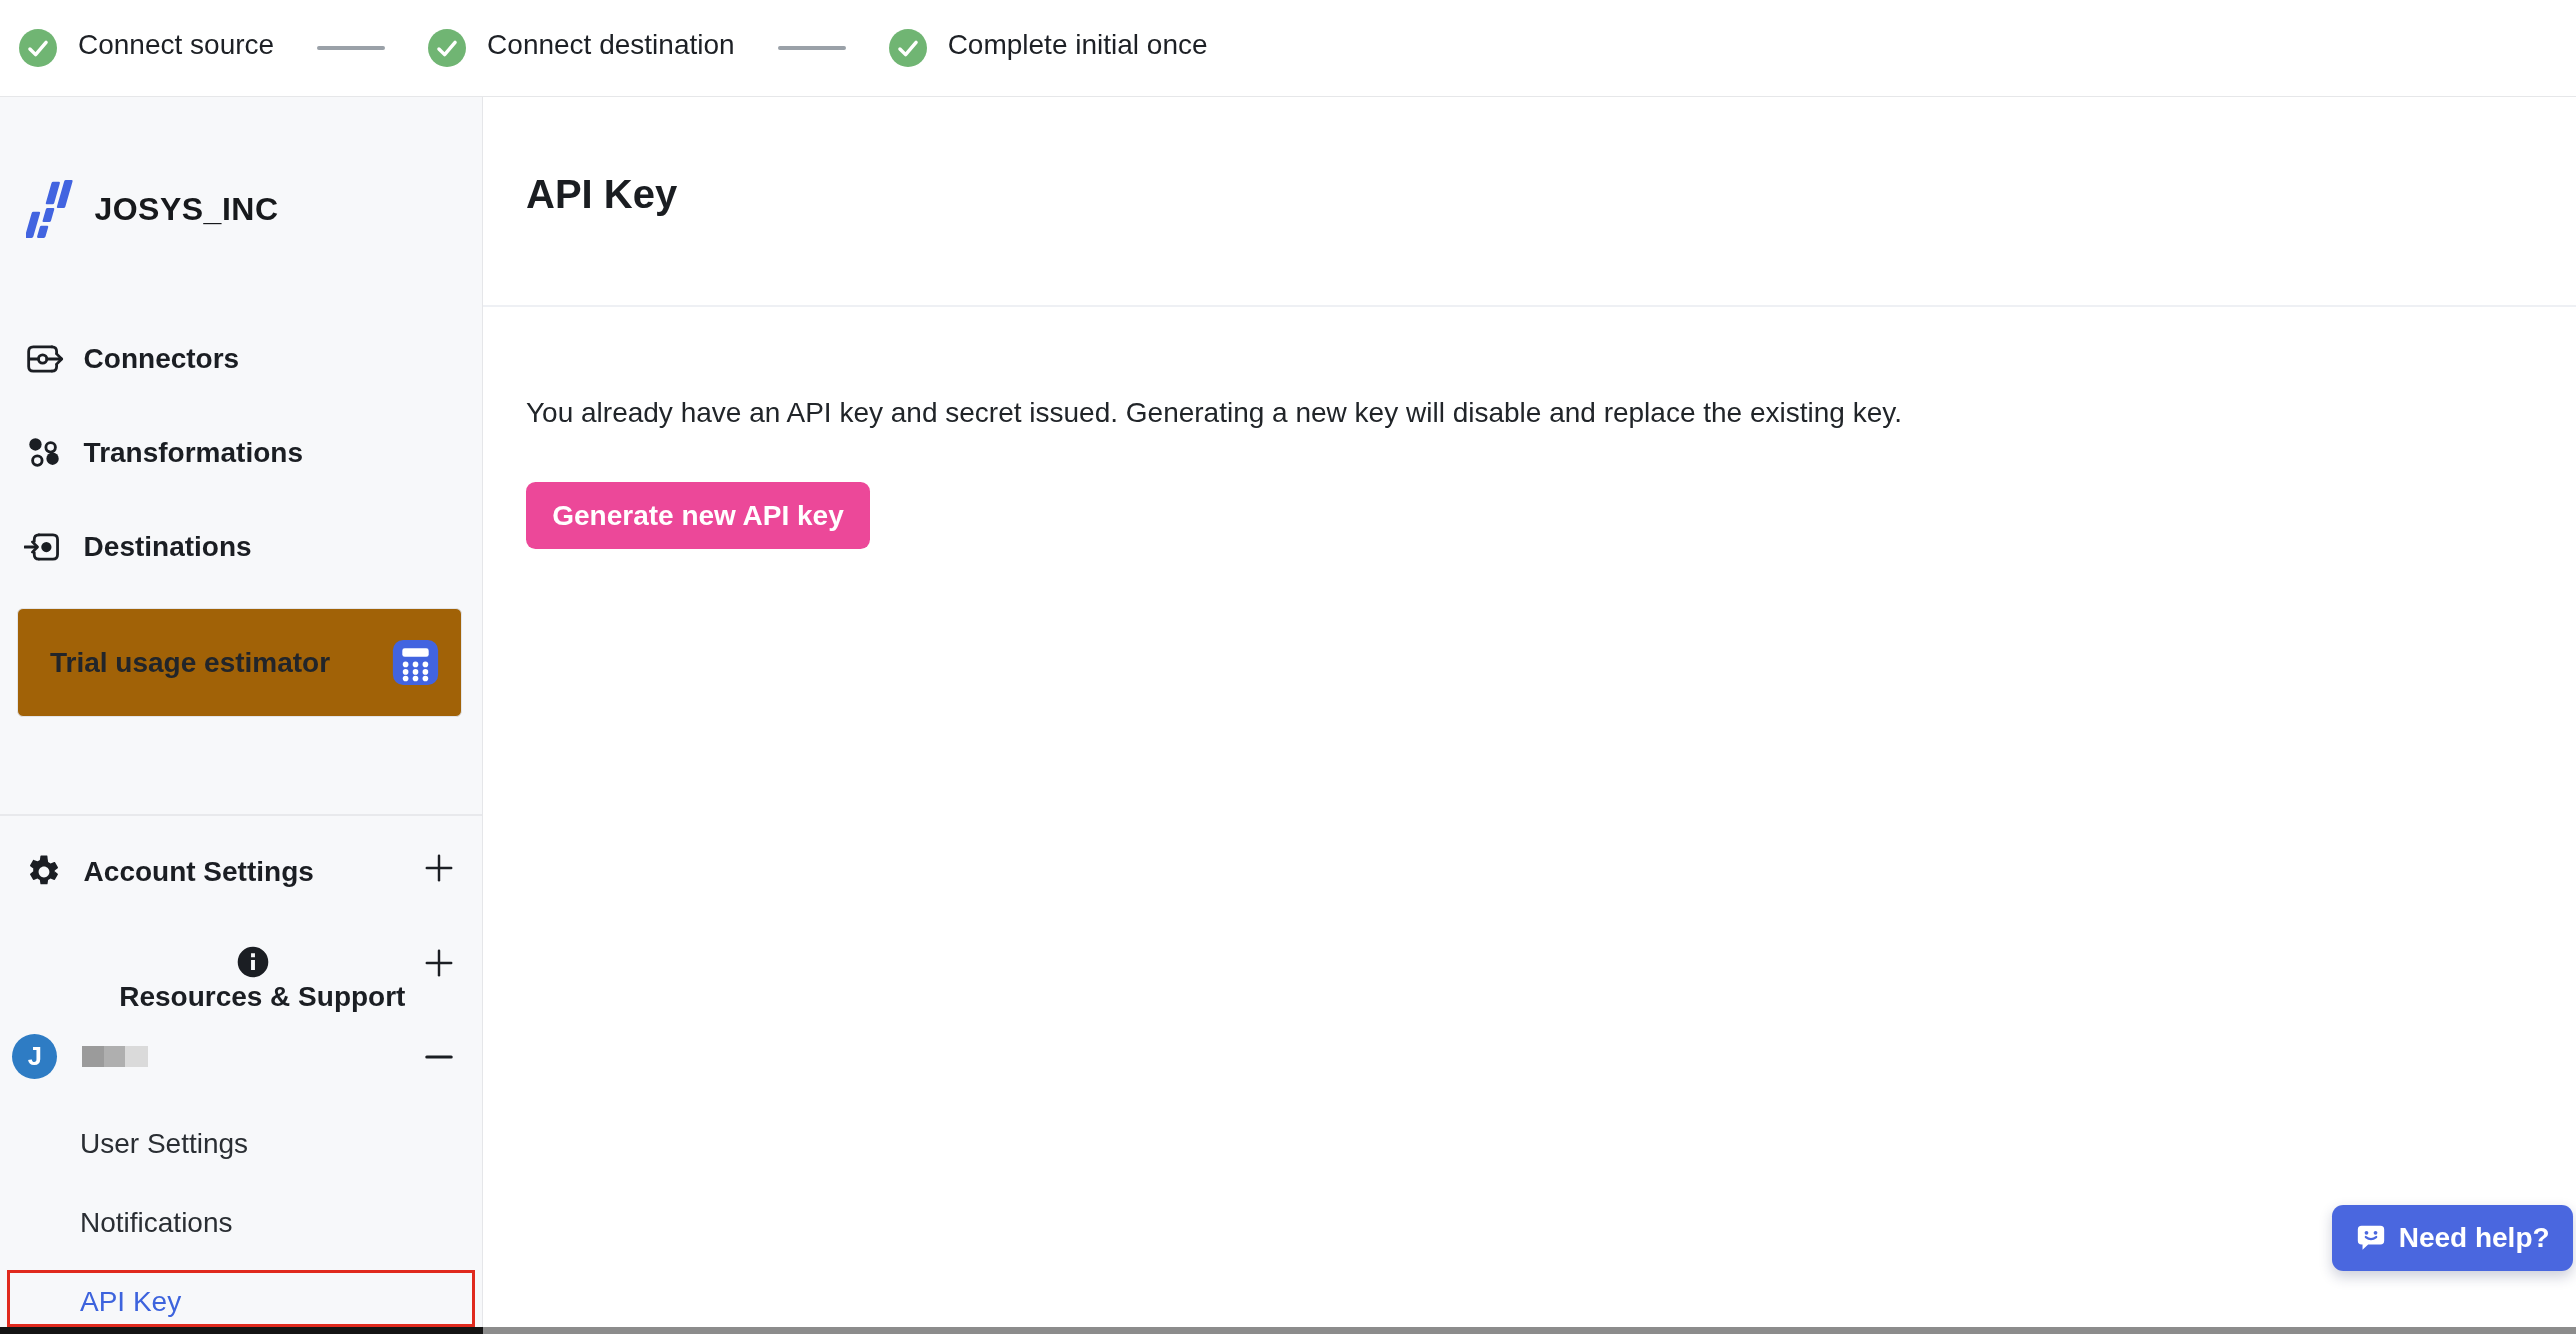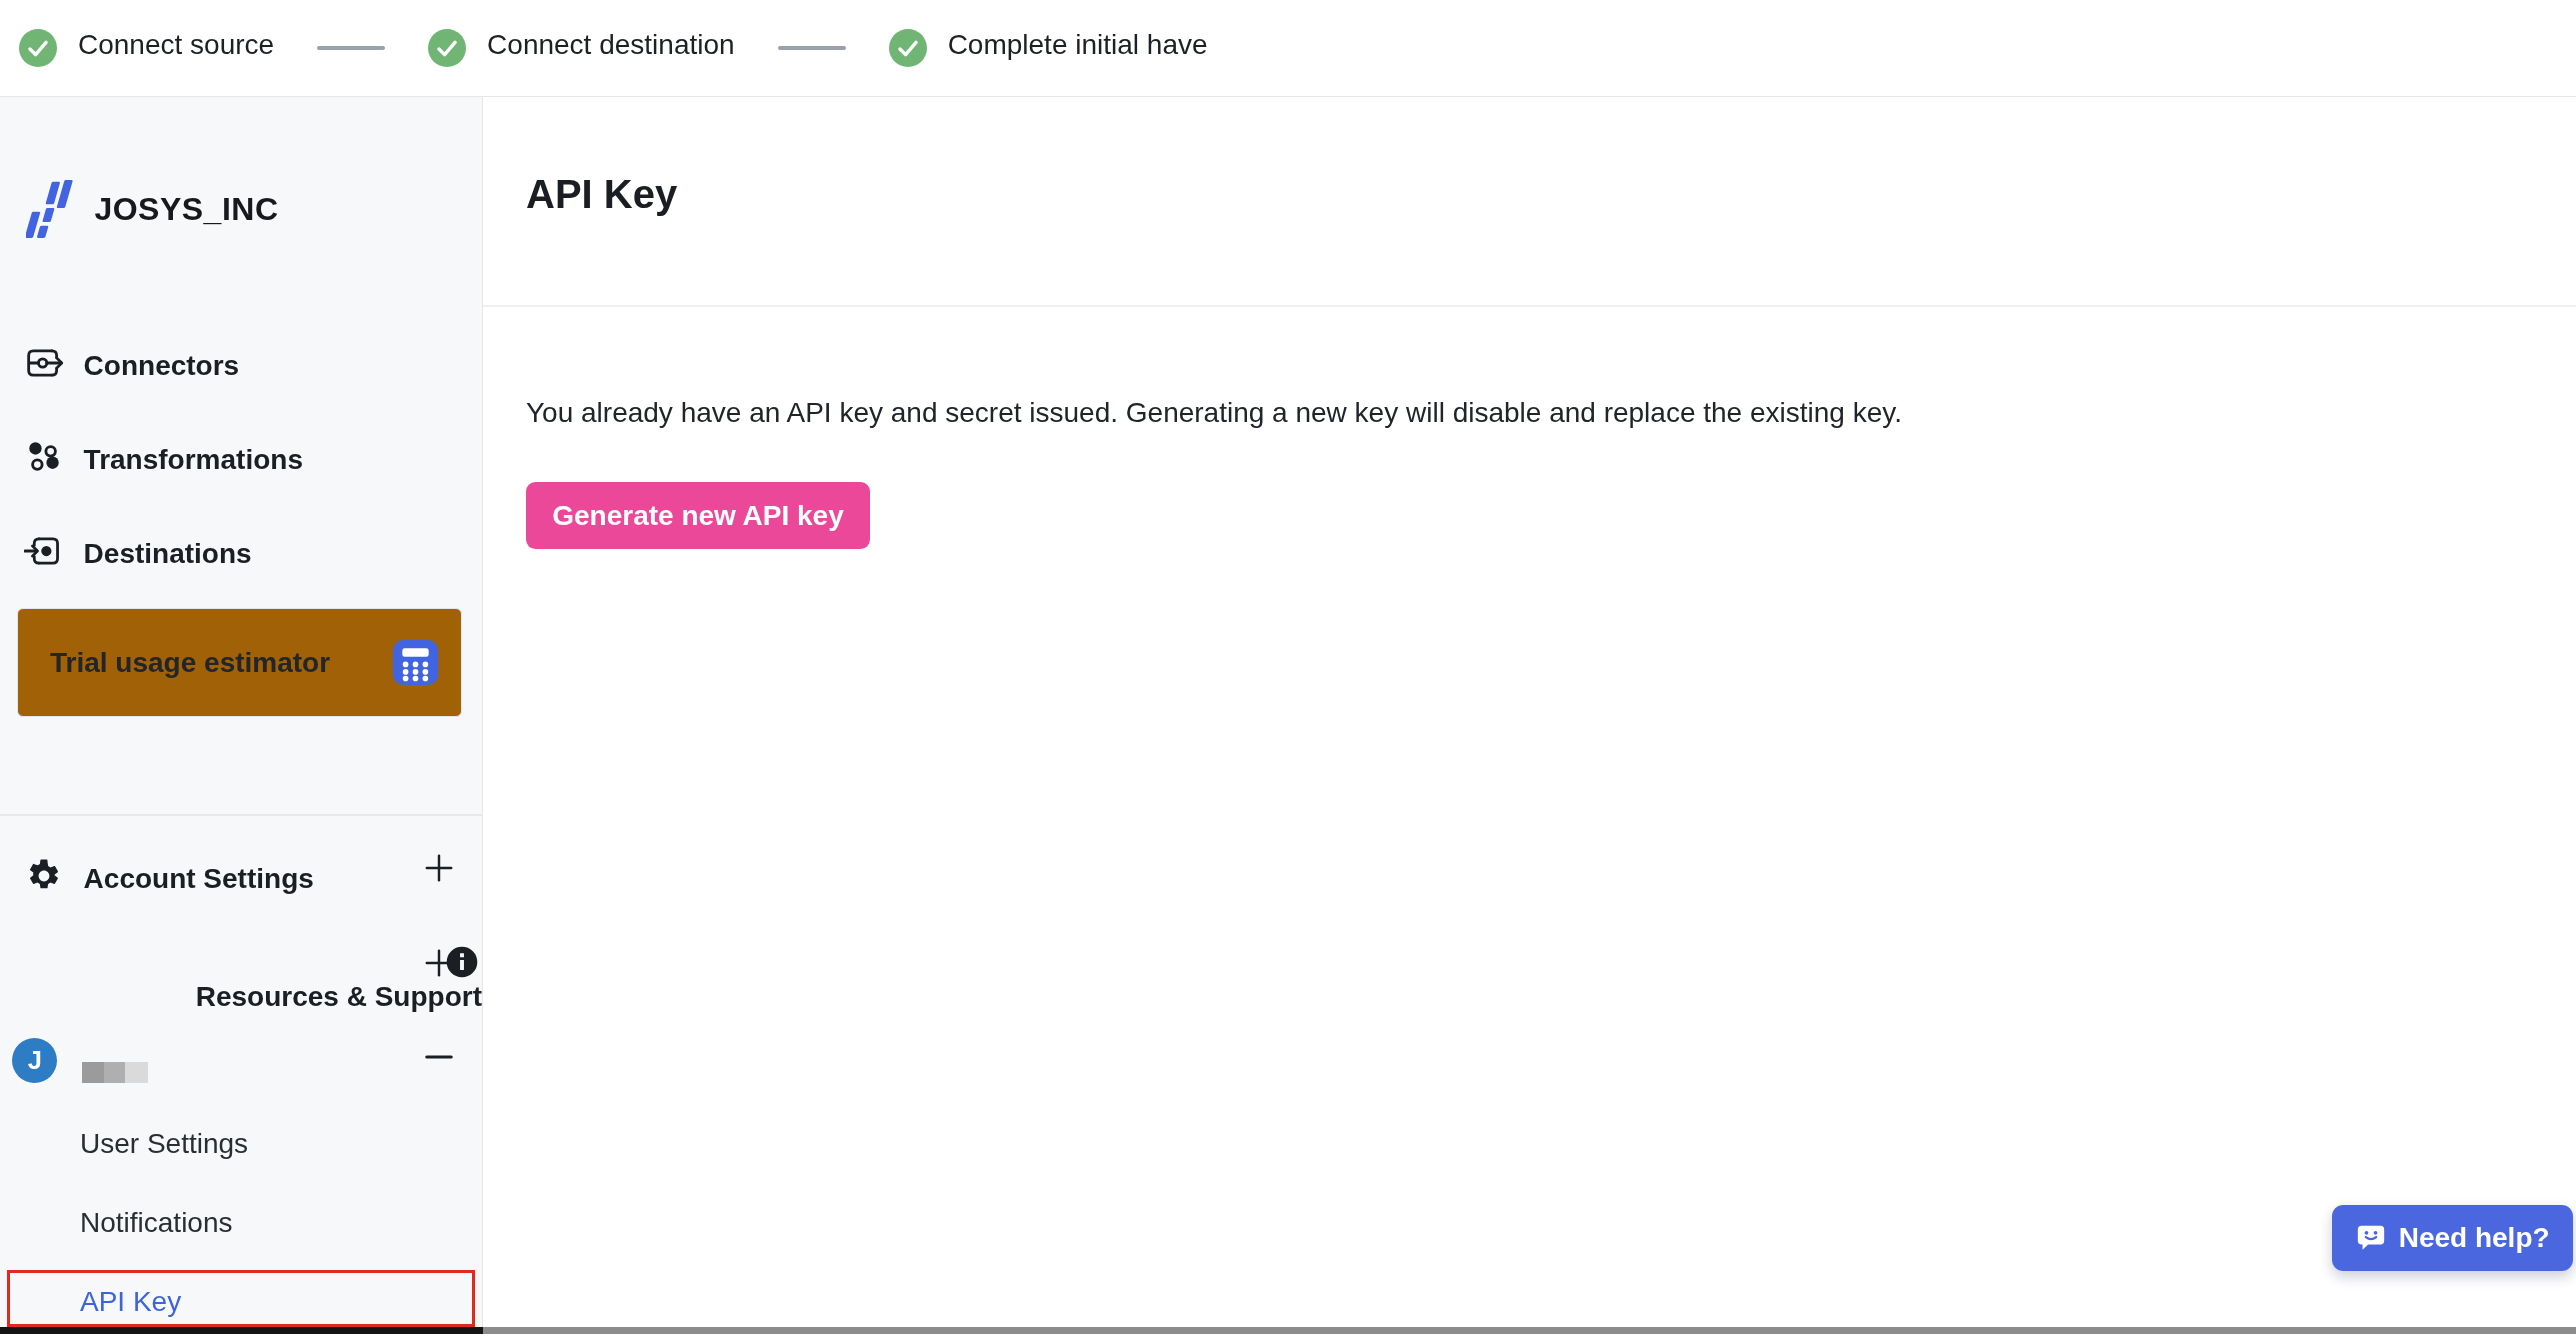--- a/index.html
+++ b/index.html
@@ -27,21 +27,21 @@
     font-size:28px;color:#23262b;white-space:nowrap;
   }
   
   .sidebar{
     position:absolute;left:0;top:97px;width:483px;height:1237px;
     background:#f7f8fa;border-right:1.9px solid #e5e6e9;box-sizing:border-box;z-index:10;
   }
   .logo-row{position:absolute;left:26.4px;top:83px;display:flex;align-items:center;}
   .logo-mark{width:49px;height:58px;flex:none;}
   .workspace-name{margin-left:19px;font-size:32px;font-weight:700;letter-spacing:0.5px;color:#17191c;}
-  .nav-row{position:absolute;left:0;width:100%;height:47px;display:flex;align-items:flex-end;padding-left:23.6px;box-sizing:border-box;cursor:pointer;}
+  .nav-row{position:absolute;left:0;width:100%;height:47px;display:flex;align-items:center;padding-left:23.6px;box-sizing:border-box;cursor:pointer;}
   .nav-icon{width:41px;height:38px;flex:none;display:flex;align-items:center;justify-content:center;}
   .nav-label{margin-left:19px;font-size:28px;font-weight:700;color:#1b1e23;white-space:nowrap;}
   .row-connectors{top:238px;} .row-transformations{top:332px;} .row-destinations{top:426px;}
   .trial-card{
     position:absolute;left:17px;top:511px;width:445px;height:109px;
     background:#a16207;border:1.9px solid #e3e5e9;border-radius:6px;box-sizing:border-box;
     display:flex;align-items:center;padding:0 21px 0 32px;cursor:pointer;
   }
   .trial-card-label{font-size:28px;font-weight:600;color:#22252a;flex:1;}
   .row-alerts{top:644px;}
@@ -114,21 +114,21 @@
     </span>
     <span class="step-label">Connect destination</span>
   </div>
   <span class="step-dash"></span>
   <div class="step">
     <span class="step-circle">
       <svg width="38" height="38" viewBox="0 0 40 40">
           <polyline points="11.5,21 17.5,27 28.5,14" fill="none" stroke="#ffffff" stroke-width="3.6" stroke-linecap="round" stroke-linejoin="round"></polyline>
         </svg>
     </span>
-    <span class="step-label">Complete initial have</span>
+    <span class="step-label">Complete initial once</span>
   </div>
 </div>
 <div class="trial-note">Your 14-day trial starts once the initial sync is complete</div>
 
 <div class="sidebar">
 
   <div class="logo-row">
     <span class="logo-mark">
       <svg width="49" height="58" viewBox="0 0 52 62">
         <g fill="#4264e0" transform="skewX(-16)">

